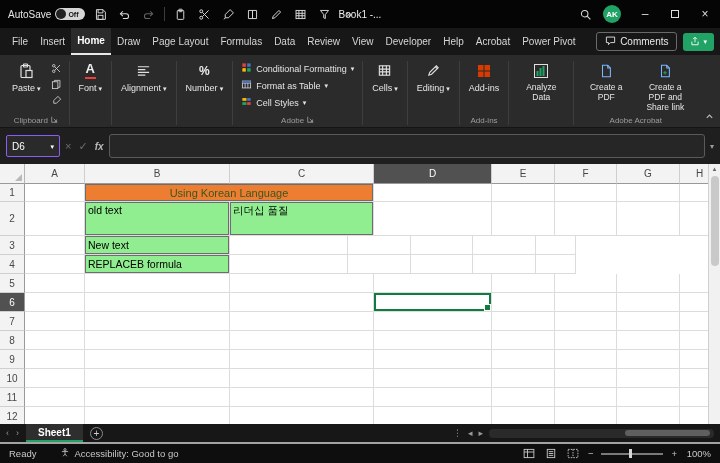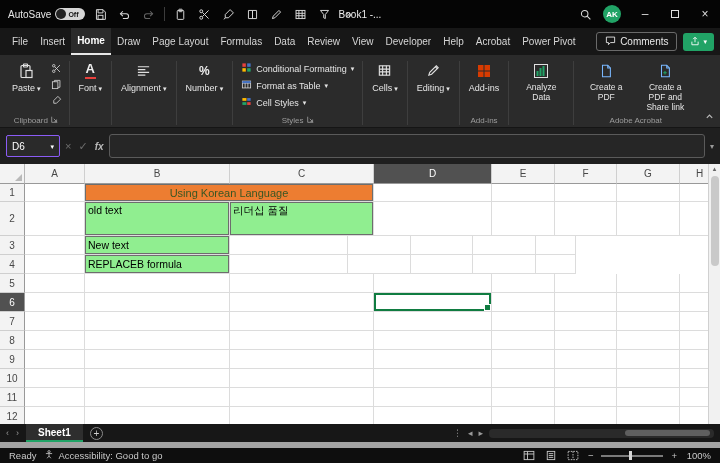--- a/index.html
+++ b/index.html
@@ -104,22 +104,22 @@
   .stabs { display:flex; height:100%; }
   .stab { padding:0 12px; display:flex; align-items:center; height:100%; }
   .stab.active { background:#2e2e2e; color:#fff; border-bottom:2px solid var(--accent-green,#21A366); font-weight:bold; }
   .add-sheet { width:13px; height:13px; border:1px solid #8a8a8a; border-radius:50%;
     display:flex; align-items:center; justify-content:center; font-size:10px; color:#cfcfcf; }
   .hscroll-zone { margin-left:auto; display:flex; align-items:center; gap:6px; }
   .htrack { width:225px; height:9px; background:#2a2a2a; border-radius:4px; position:relative; }
   .hthumb { position:absolute; right:4px; top:1.5px; width:85px; height:6px; background:#5f5f5f; border-radius:3px; }
 
   
-  .statusbar { height:21px; background:#0e0e0e; border-top:6px solid #a3a3a3; display:flex;
-    align-items:center; gap:8px; padding:0 9px; color:#c9c9c9; font-size:9.5px; }
+  .statusbar { height:21px; background:#0e0e0e; border-top:2px solid #a3a3a3; display:flex;
+    align-items:center; gap:24px; padding:0 9px; color:#c9c9c9; font-size:9.5px; }
   .sb-acc { display:flex; align-items:center; gap:4px; }
   .sb-right { margin-left:auto; display:flex; align-items:center; gap:8px; }
   .vico { width:14px; height:13px; display:flex; align-items:center; justify-content:center; }
   .ztrack { width:62px; height:2px; background:#7a7a7a; position:relative; }
   .zthumb { position:absolute; left:28px; top:-3.5px; width:3px; height:9px; background:#d6d6d6; }
   .zoomtxt { min-width:26px; text-align:right; }
 </style>
 </head>
 <body>
 
@@ -385,21 +385,21 @@
                   <rect x="2" y="9" width="6" height="4" fill="#21A366"></rect>
                   <rect x="9" y="9" width="5" height="4" fill="#e8413d"></rect>
                 </svg>
             </span>
             <span>Cell Styles</span>
             <span class="caret">▾</span>
           </span>
         </div>
       </div>
       <div class="rgroup-label">
-        <span>Styles</span>
+        <span>Adobe</span>
         <span>
           <svg width="7" height="7" viewBox="0 0 10 10" fill="none" stroke="#9d9d9d" stroke-width="1.2">
               <path d="M1 1v8h8M4 4l4 4M8 5v3H5"></path>
             </svg>
         </span>
       </div>
     </div>
 
     <div class="rsep"></div>
 

